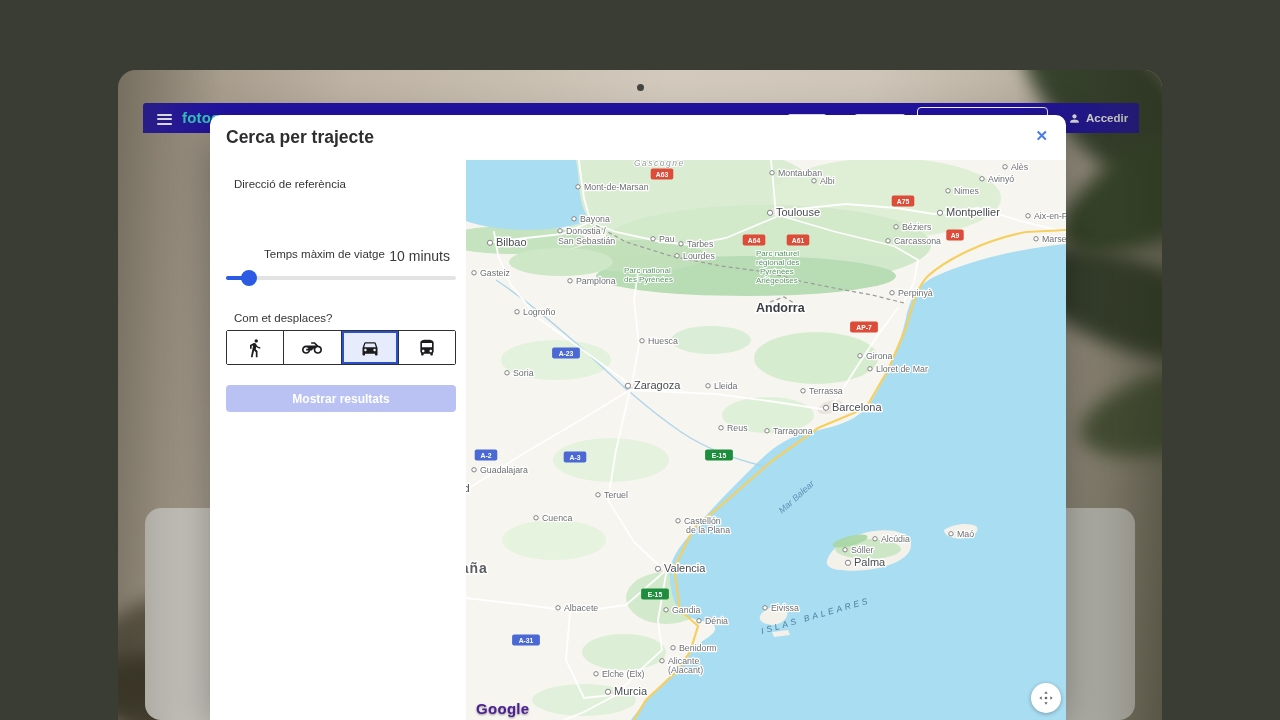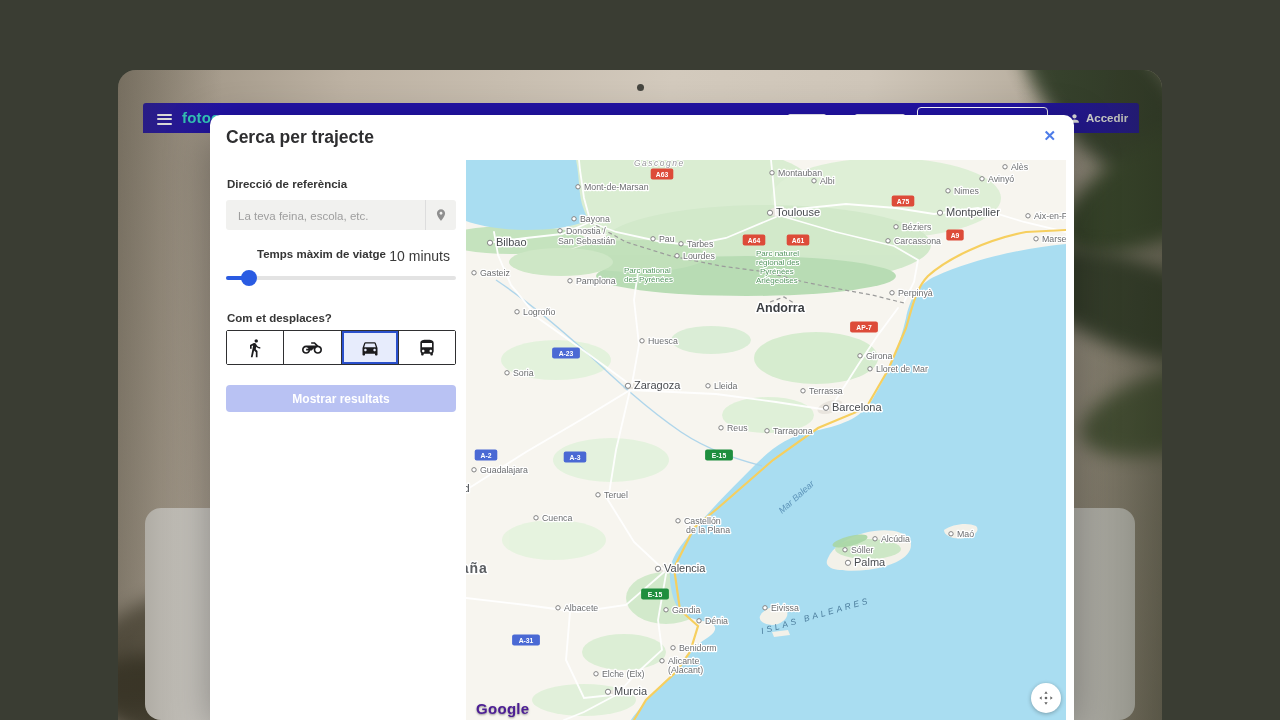--- a/index.html
+++ b/index.html
@@ -16,25 +16,25 @@
   
   .nav{position:absolute;left:25px;top:33px;width:996px;height:30px;background:#2213a6;border-radius:3px 3px 0 0;}
   .burger{position:absolute;left:14px;top:8px;cursor:pointer;}
   .burger span{display:block;width:15px;height:2px;background:#fff;border-radius:1px;margin:2.5px 0;}
   .brand{position:absolute;left:39px;top:6px;font-size:15px;font-weight:bold;color:#33d2c4;letter-spacing:.2px;cursor:pointer;}
   .clipbar{position:absolute;background:rgba(255,255,255,.92);border-radius:2px;height:7px;}
   .outbtn{position:absolute;left:774px;top:4px;width:131px;height:22px;border:1px solid #fff;border-radius:4px;box-sizing:border-box;cursor:pointer;}
   .login{position:absolute;left:925px;top:0;height:30px;display:flex;align-items:center;gap:5px;color:#fff;font-size:11.5px;font-weight:bold;cursor:pointer;}
 
   
-  .modal{position:absolute;left:210px;top:115px;width:856px;height:605px;background:#fff;border-radius:10px 10px 0 0;box-shadow:0 14px 44px rgba(0,0,0,.42);overflow:hidden;padding-left:8px;}
+  .modal{position:absolute;left:210px;top:115px;width:856px;height:605px;background:#fff;border-radius:10px 10px 0 0;box-shadow:0 14px 44px rgba(0,0,0,.42);overflow:hidden;}
   .m-title{position:absolute;left:16px;top:12px;font-size:17.5px;font-weight:bold;color:#2e2e30;}
   .m-close{position:absolute;right:18px;top:12px;font-size:15px;color:#4d7ce8;font-weight:bold;cursor:pointer;}
   .panel{position:absolute;left:0;top:45px;width:256px;height:560px;background:#fff;}
-  .f-label{position:absolute;left:17px;font-size:11.5px;font-weight:bold;color:#353535;}
+  .f-label{position:absolute;left:24px;font-size:11.5px;font-weight:normal;color:#353535;}
   .input-wrap{position:absolute;left:16px;top:40px;width:230px;height:30px;background:#f1f1ef;border-radius:3px;}
   .input-wrap input{position:absolute;left:10px;top:0;width:180px;height:30px;border:none;background:transparent;font-size:11.5px;color:#444;outline:none;font-family:inherit;}
   .input-wrap input::placeholder{color:#9e9e9e;}
   .input-pin{position:absolute;right:0;top:0;width:30px;height:30px;border-left:1px solid #ddd;display:flex;align-items:center;justify-content:center;cursor:pointer;}
   .time-val{position:absolute;right:16px;top:88px;font-size:14px;color:#3a3a3a;}
   .slider{position:absolute;left:16px;top:116px;width:230px;height:4px;background:#e3e3e3;border-radius:2px;cursor:pointer;}
   .slider-fill{position:absolute;left:0;top:0;height:4px;background:#2a5be2;border-radius:2px;}
   .slider-thumb{position:absolute;top:-6px;width:16px;height:16px;border-radius:50%;background:#2a5be2;cursor:grab;}
   .tgroup{position:absolute;left:16px;top:170px;width:230px;height:35px;display:flex;border:1px solid #2f2f31;border-radius:2px;box-sizing:border-box;}
   .tbtn{flex:1;display:flex;align-items:center;justify-content:center;border-right:1px solid #2f2f31;background:#fff;cursor:pointer;}
@@ -97,28 +97,20 @@
     </div>
   </div>
 </div>
 
 <div class="modal">
   <div class="m-title">Cerca per trajecte</div>
   <div class="m-close">✕</div>
 
   <div class="panel">
     <div class="f-label" style="top:18px;">Direcció de referència</div>
-    <div class="input-wrap">
-      <input placeholder="La teva feina, escola, etc." style="">
-      <div class="input-pin">
-        <svg width="14" height="14" viewBox="0 0 24 24" fill="#8f8f8f">
-            <path d="M12 2C8.13 2 5 5.13 5 9c0 5.25 7 13 7 13s7-7.75 7-13c0-3.87-3.13-7-7-7zm0 9.5c-1.38 0-2.5-1.12-2.5-2.5s1.12-2.5 2.5-2.5 2.5 1.12 2.5 2.5-1.12 2.5-2.5 2.5z"></path>
-          </svg>
-      </div>
-    </div>
 
     <div class="f-label" style="top:88px;margin-left:30px;">Temps màxim de viatge</div>
     <div class="time-val">10 minuts</div>
     <div class="slider">
       <div class="slider-fill" id="slider-fill" style="width: 23px;"></div>
       <div class="slider-thumb" id="slider-thumb" style="left: 15px;"></div>
     </div>
 
     <div class="f-label" style="top:152px;">Com et desplaces?</div>
     <div class="tgroup">

